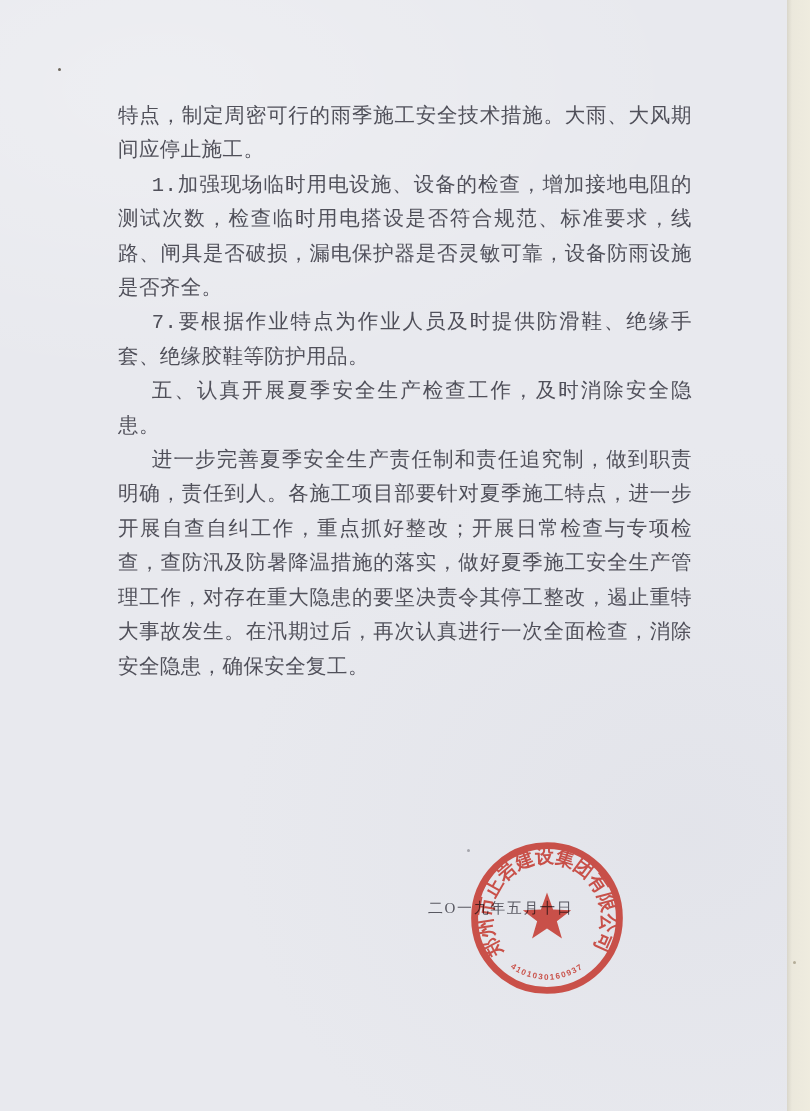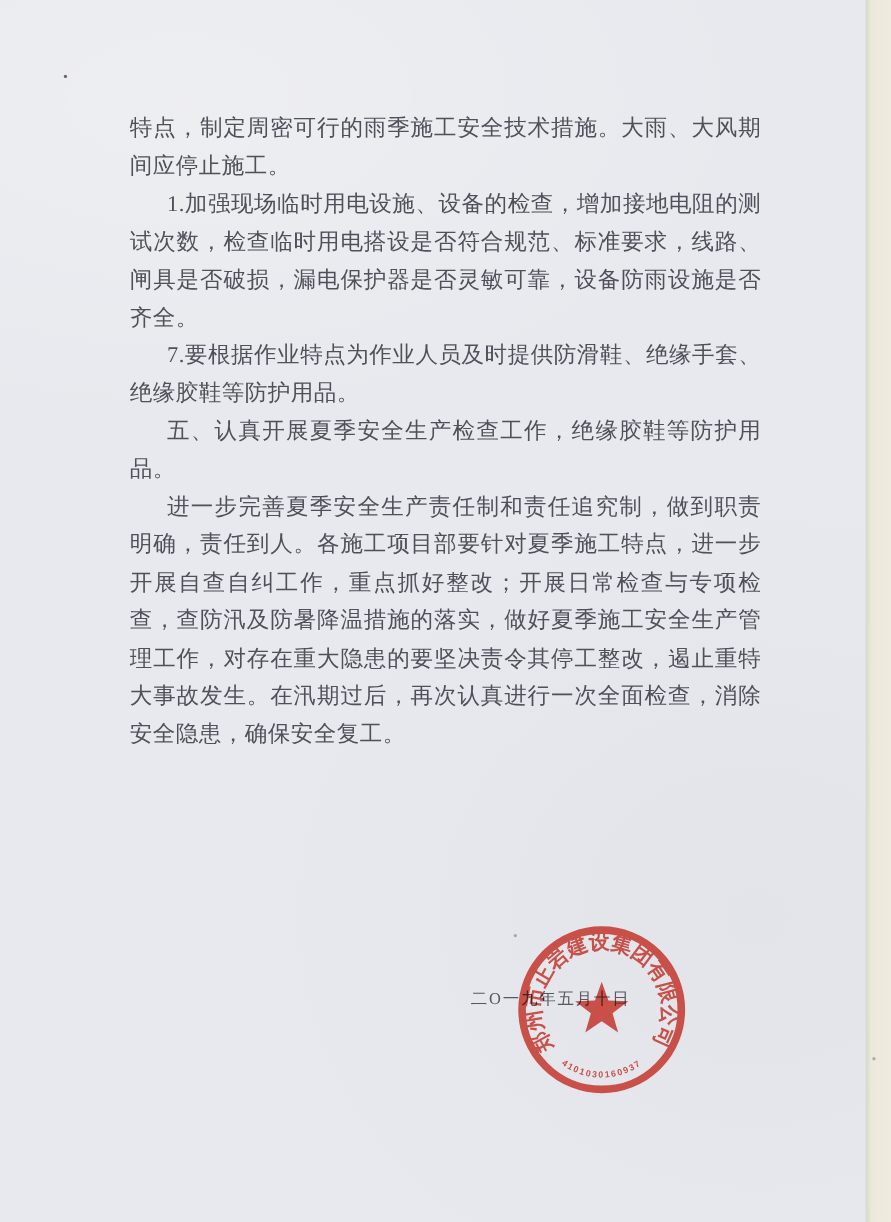--- a/index.html
+++ b/index.html
@@ -49,20 +49,21 @@
     width: 574px;
     color: var(--ink);
     font-size: 20.5px;
     line-height: 34.4px;
     letter-spacing: 0.4px;
     text-align: justify;
   }
   .text-block p {
     margin: 0;
     text-indent: 0;
+    font-family: Liberation Mono, monospace;
   }
   .text-block p.indent {
     text-indent: 1.65em;
   }
 
   .date-line {
     position: absolute;
     left: 428px;
     top: 899px;
     color: #585861;
@@ -107,21 +108,21 @@
 
   <div class="edge-strip"></div>
   <div class="speck speck-a"></div>
   <div class="speck speck-b"></div>
   <div class="speck speck-c"></div>
 
   <main class="text-block">
       <p class="">特点，制定周密可行的雨季施工安全技术措施。大雨、大风期间应停止施工。</p>
       <p class="indent">1.加强现场临时用电设施、设备的检查，增加接地电阻的测试次数，检查临时用电搭设是否符合规范、标准要求，线路、闸具是否破损，漏电保护器是否灵敏可靠，设备防雨设施是否齐全。</p>
       <p class="indent">7.要根据作业特点为作业人员及时提供防滑鞋、绝缘手套、绝缘胶鞋等防护用品。</p>
-      <p class="indent">五、认真开展夏季安全生产检查工作，绝缘胶鞋等防护用品。</p>
+      <p class="indent">五、认真开展夏季安全生产检查工作，及时消除安全隐患。</p>
       <p class="indent">进一步完善夏季安全生产责任制和责任追究制，做到职责明确，责任到人。各施工项目部要针对夏季施工特点，进一步开展自查自纠工作，重点抓好整改；开展日常检查与专项检查，查防汛及防暑降温措施的落实，做好夏季施工安全生产管理工作，对存在重大隐患的要坚决责令其停工整改，遏止重特大事故发生。在汛期过后，再次认真进行一次全面检查，消除安全隐患，确保安全复工。</p>
     </main>
 
   <div class="date-line">二O一九年五月十日</div>
 
   <svg class="seal" viewBox="0 0 200 200" xmlns="http://www.w3.org/2000/svg">
     <defs>
       <path id="arc-company" d="M 43.3 144.3 A 72 72 0 1 1 156.7 144.3" fill="none"></path>
       <path id="arc-number" d="M 50.7 163.1 A 80 80 0 0 0 149.3 163.1" fill="none"></path>
     </defs>

